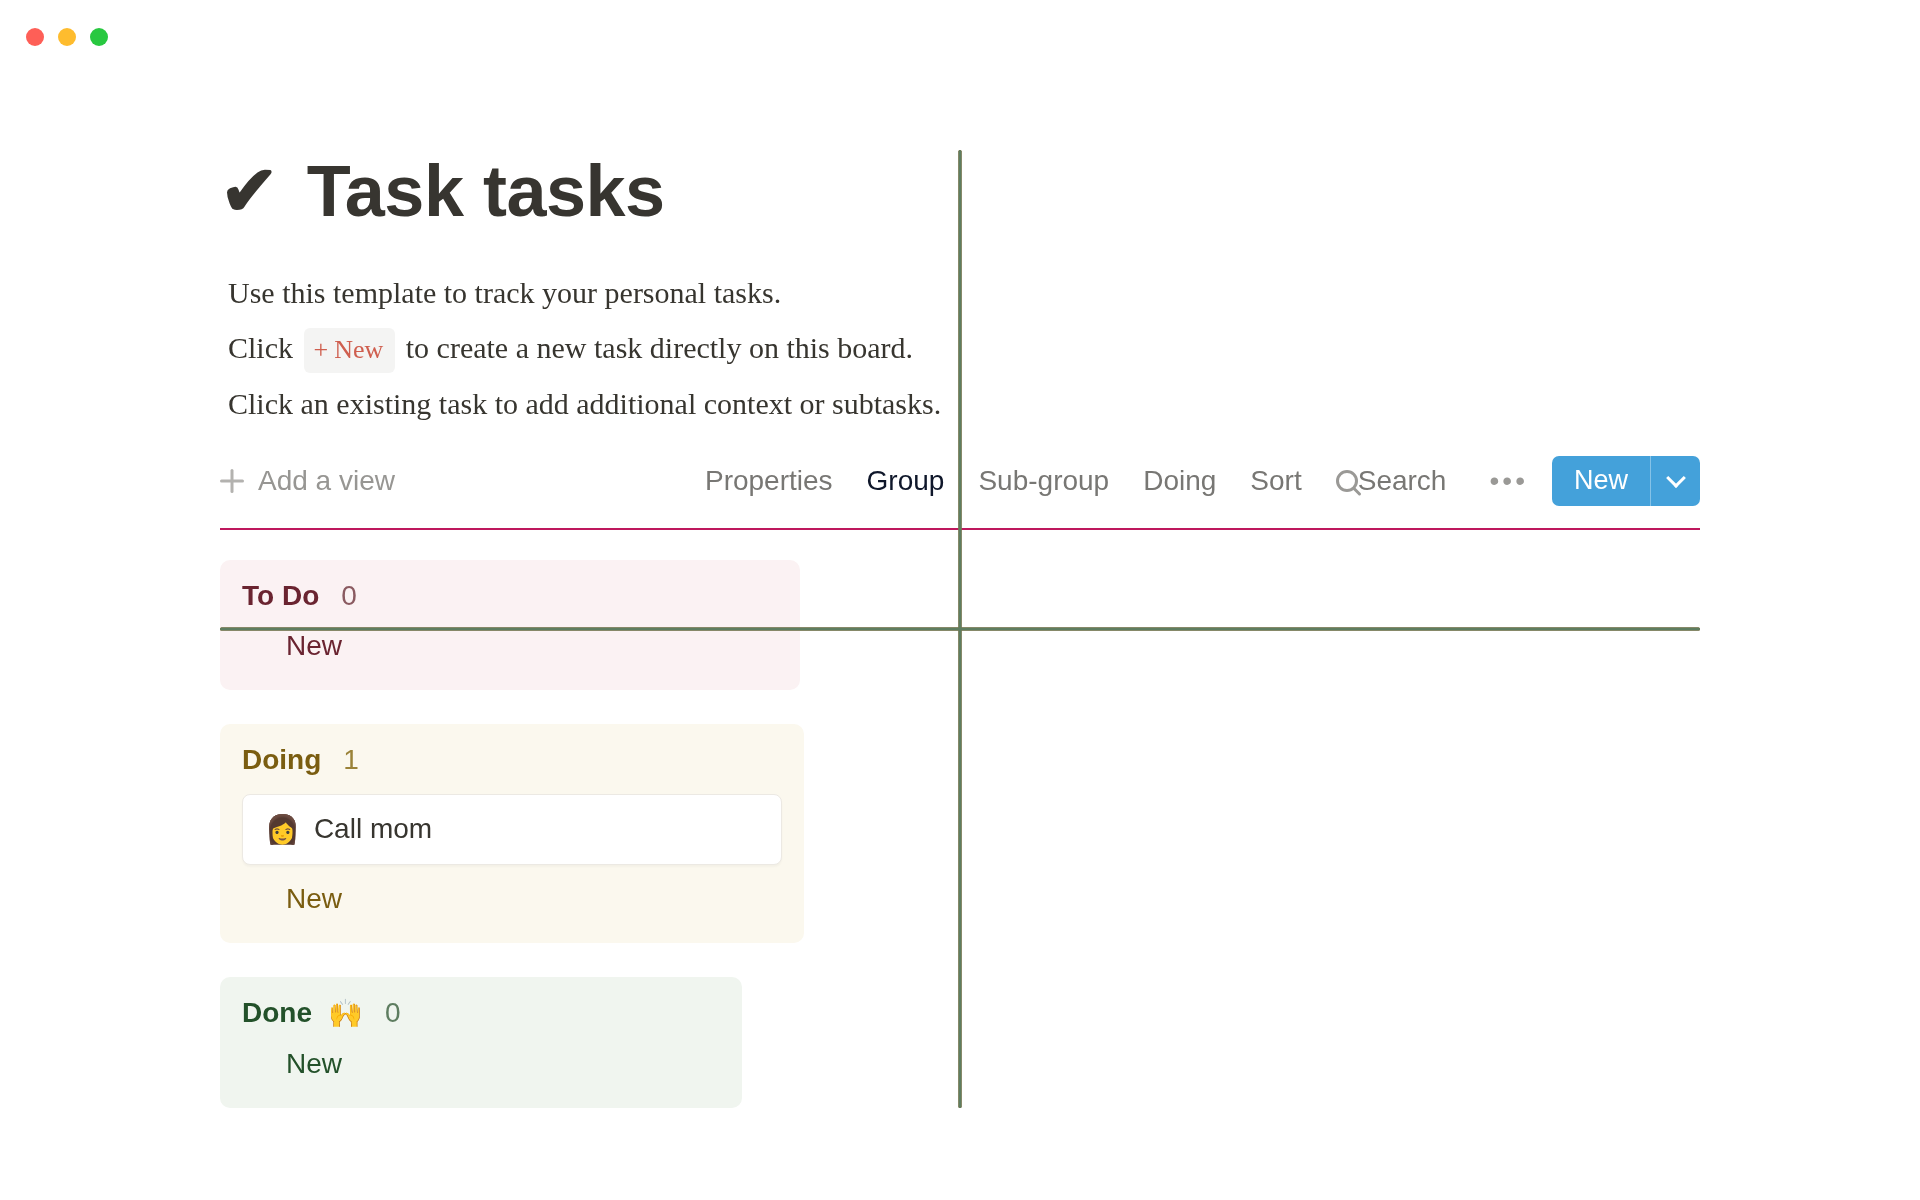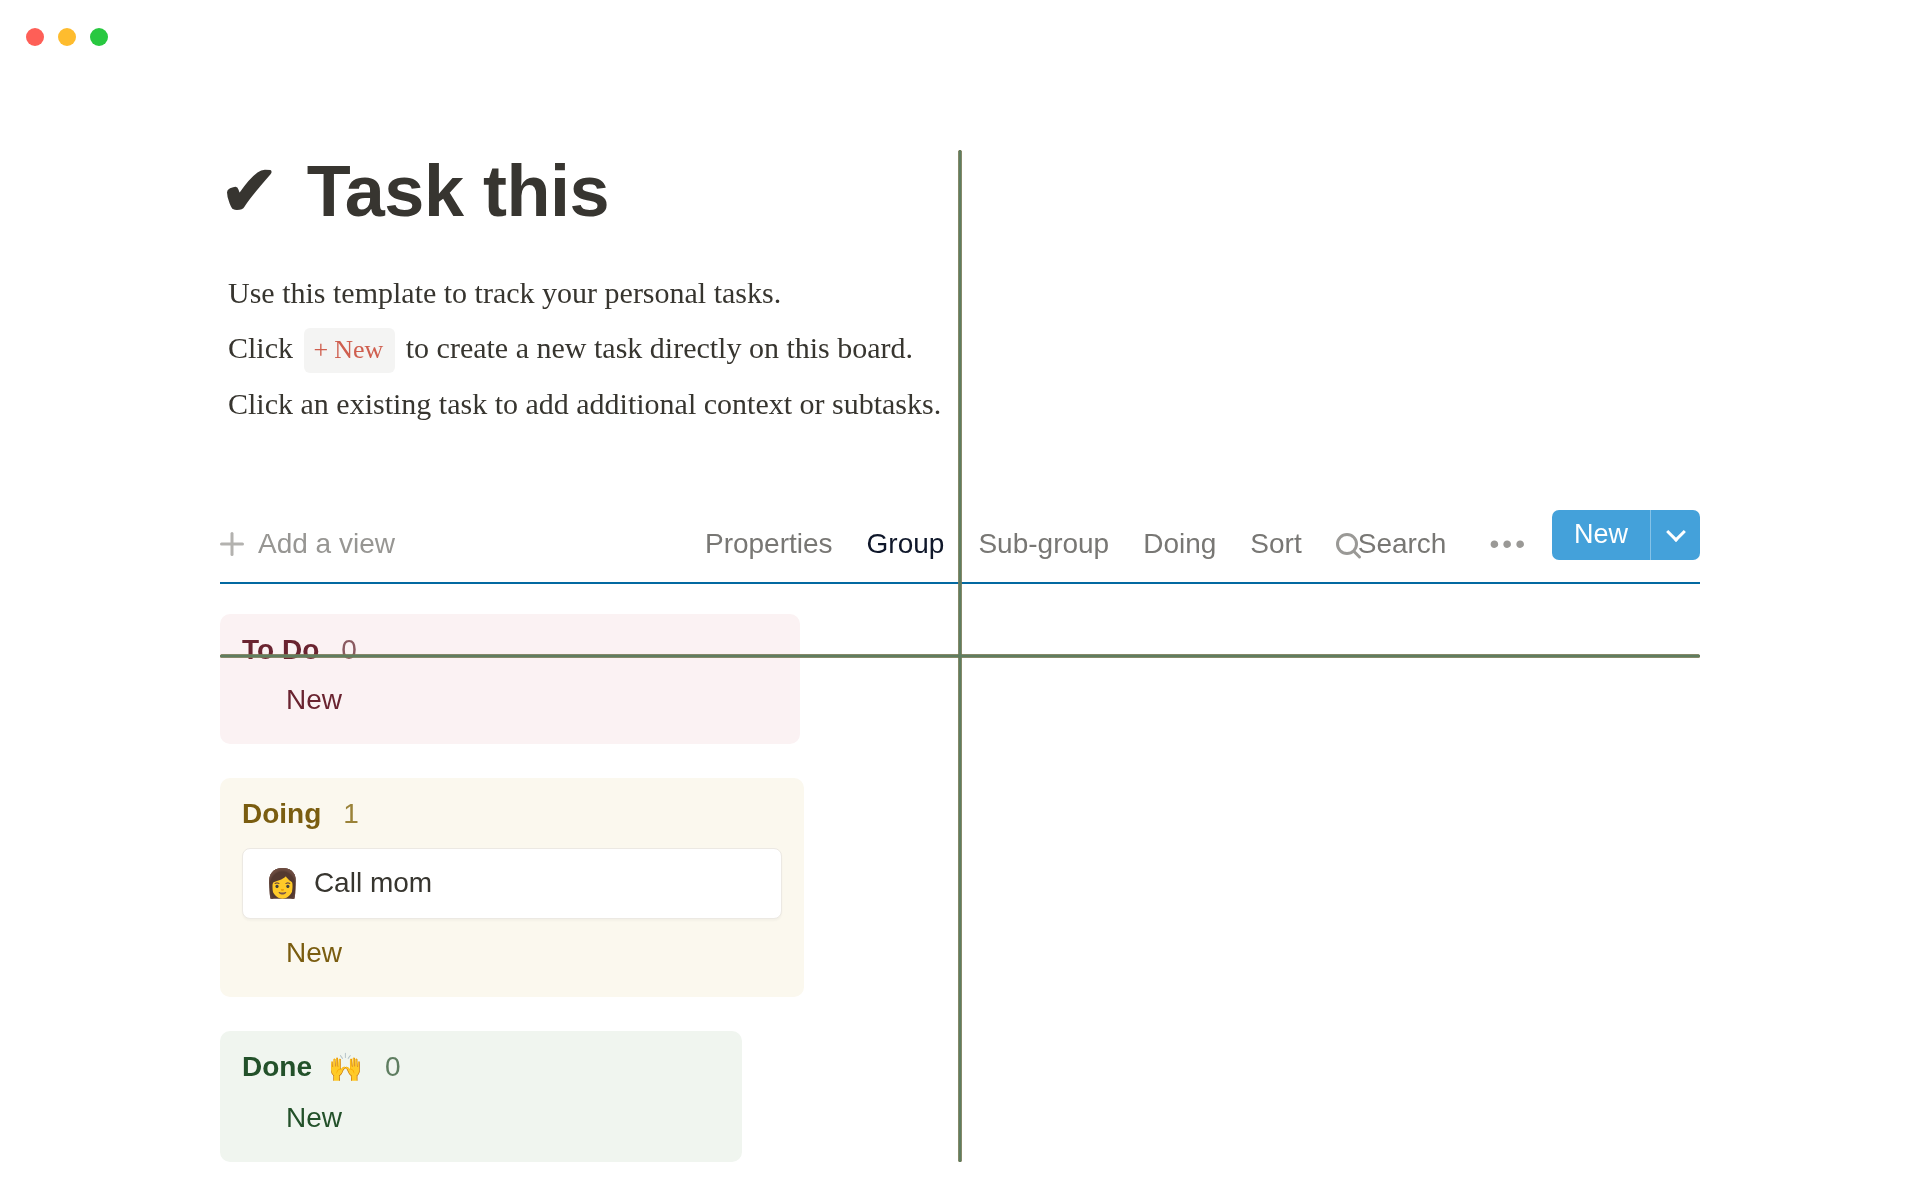--- a/index.html
+++ b/index.html
@@ -58,26 +58,26 @@
     padding: 2px 12px 3px 10px;
     font-size: 26px;
     color: #cf5e4e;
     vertical-align: middle;
     margin: 0 3px;
   }
   .inline-new .plus { font-weight: 400; margin-right:6px; font-size:26px; }
 
   
   .toolbar {
-    margin-top: 82px;
+    margin-top: 28px;
     display: flex;
-    align-items: flex-end;
+    align-items: center;
     font-size: 28px;
     color: #787774;
-    border-bottom: 2px solid #0369a1;
+    border-bottom: 2px solid #be185d;
     padding-bottom: 22px;
   }
   .add-view {
     display:flex; align-items:center; gap:14px;
     color:#979693;
     cursor:pointer;
   }
   .add-view .plus-icon {
     width:24px; height:24px; position:relative; color:#b3b2af;
   }
@@ -172,21 +172,21 @@
 <div class="traffic-lights">
   <div class="traffic-dot" style="background:#fe5f57"></div>
   <div class="traffic-dot" style="background:#febc2e"></div>
   <div class="traffic-dot" style="background:#28c840"></div>
 </div>
 
 <div class="page">
 
   <div class="title-row">
     <span class="title-icon">✔</span>
-    <span class="title-text">Task this</span>
+    <span class="title-text">Task tasks</span>
   </div>
 
   <div class="description">
     <p>Use this template to track your personal tasks.</p>
     <p>
       <span>Click </span>
       <span class="inline-new">
         <span class="plus">+</span>
         <span>New</span>
       </span>

